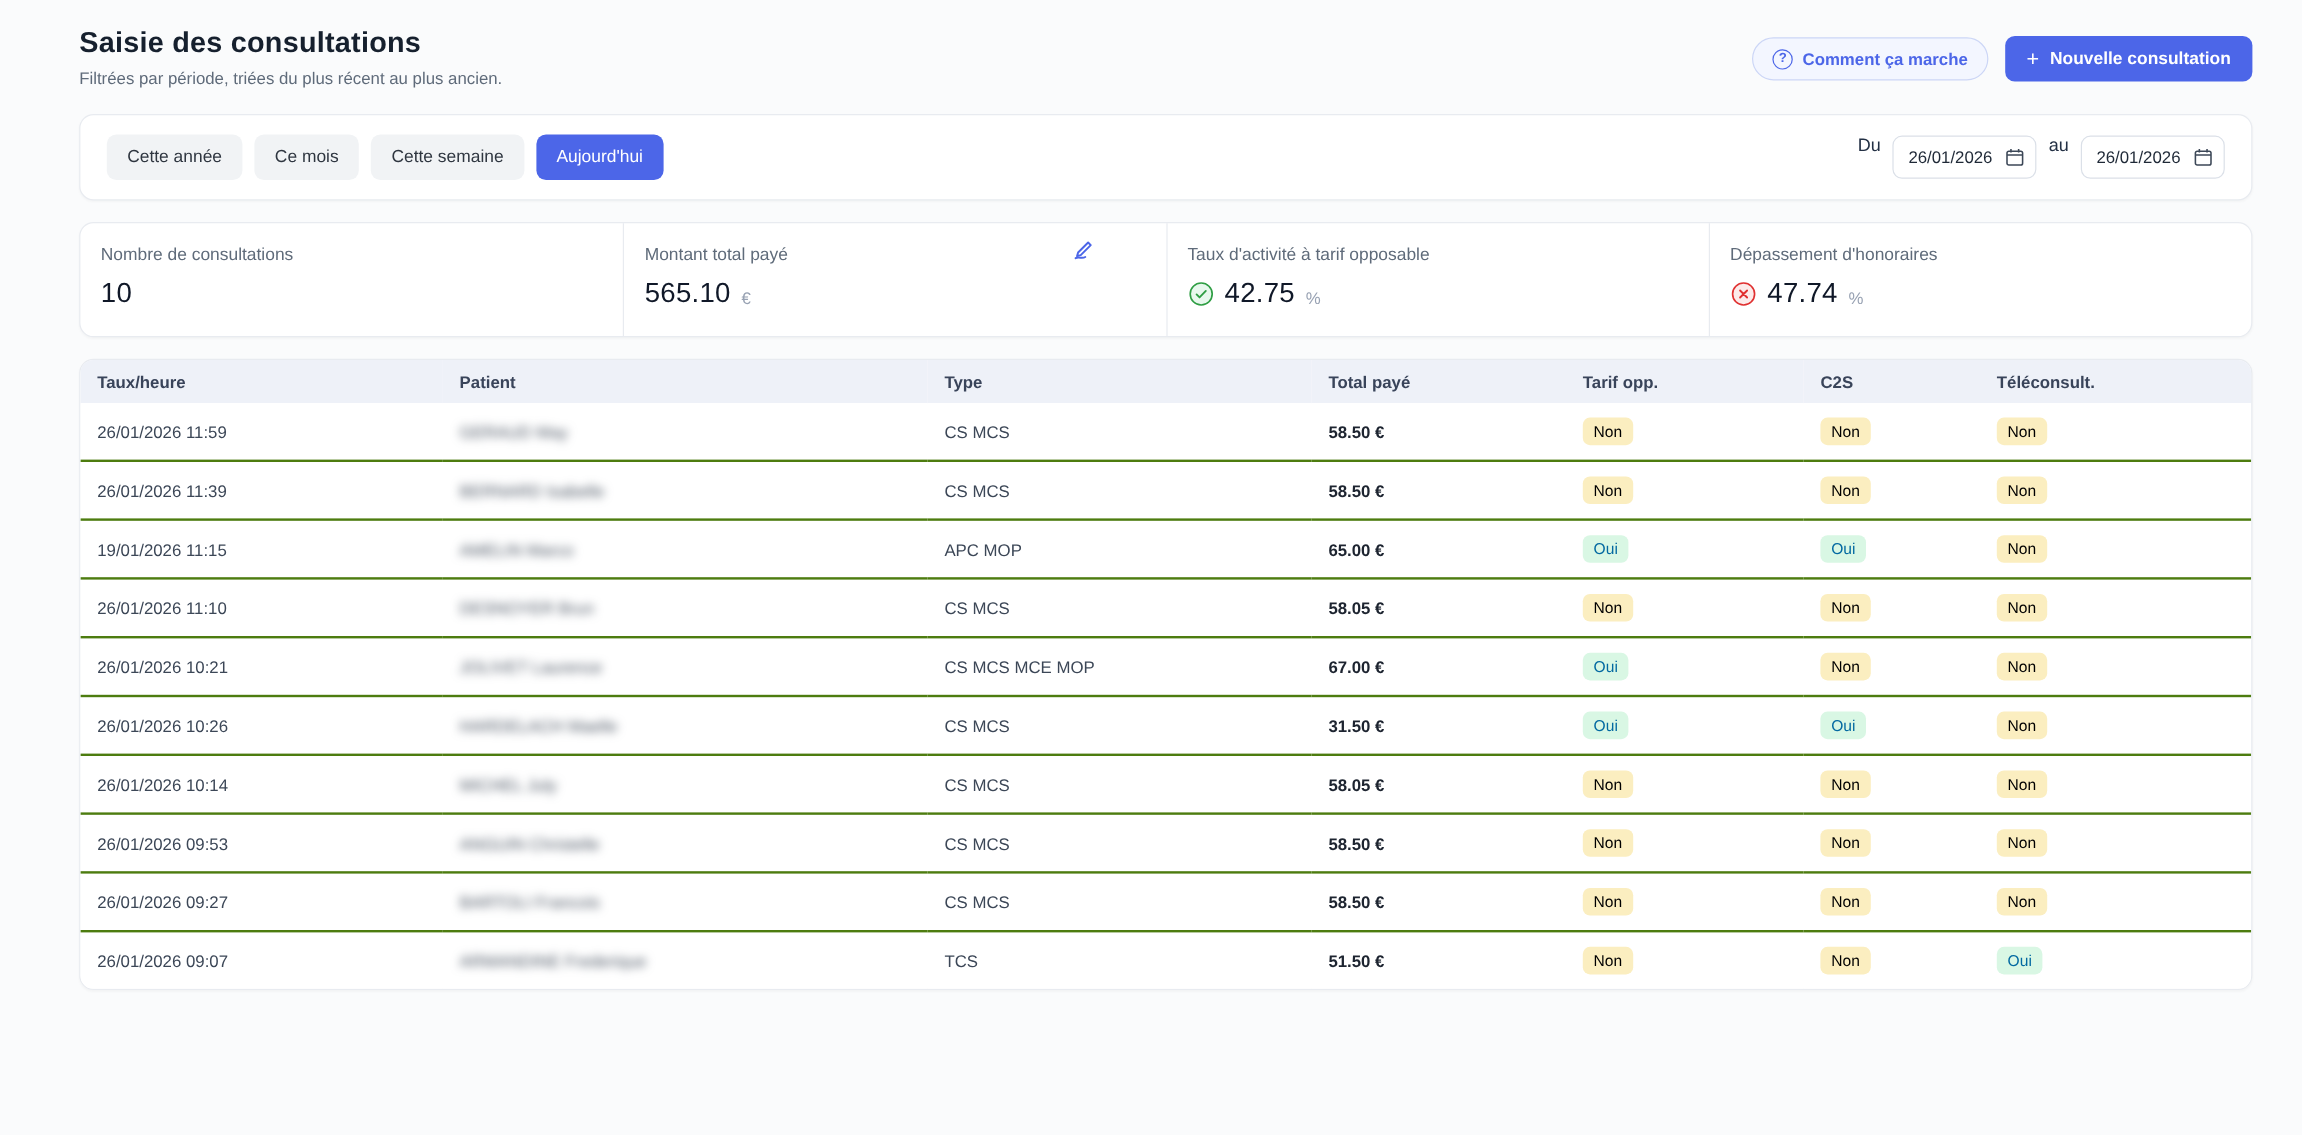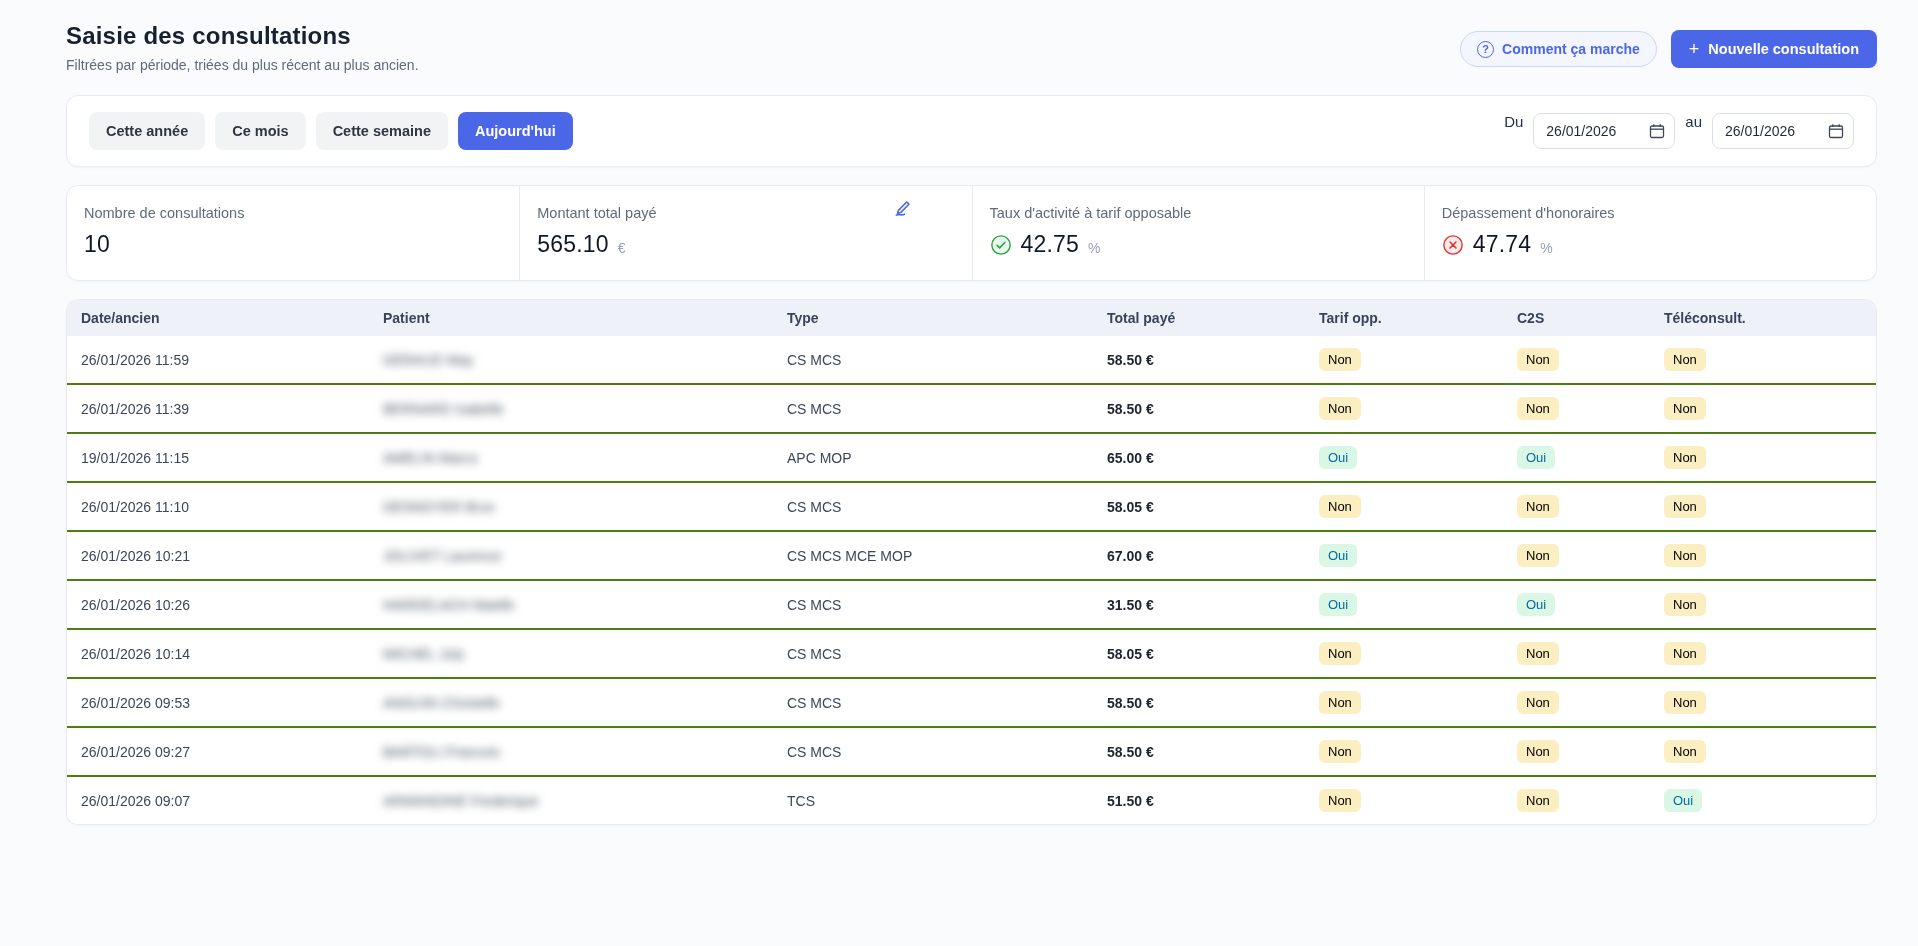--- a/index.html
+++ b/index.html
@@ -38,29 +38,29 @@
   .card {
     background:#ffffff; border:1px solid #e8ebf0; border-radius:12px;
     box-shadow:0 1px 2px rgba(16,24,40,.03);
   }
 
   
   .filter-bar { display:flex; justify-content:space-between; align-items:center; padding:16px 22px; margin-bottom:18px; }
   .filter-buttons { display:flex; gap:10px; }
   .chip {
     height:38px; padding:0 17px; border:none; border-radius:8px;
-    background:#f1f3f5; color:#2f3640; font-size:14.5px; font-weight:700; cursor:pointer;
+    background:#f1f3f5; color:#2f3640; font-size:14.5px; font-weight:400; cursor:pointer;
   }
   .chip.active { background:#4c66e8; color:#ffffff; }
   .date-range { display:flex; align-items:flex-start; gap:10px; }
   .date-label { font-size:15px; color:#233044; }
   .date-field {
     position:relative; display:flex; align-items:center;
     border:1px solid #dbe0e8; border-radius:8px; background:#fff;
-    height:36px; width:142px; padding:0 32px 0 12px;
+    height:36px; width:120px; padding:0 32px 0 12px;
   }
   .date-field input {
     border:none; outline:none; width:100%; font-size:14px; color:#1f2937;
     font-family:"Liberation Sans","DejaVu Sans",sans-serif; background:transparent;
   }
   .cal-icon { position:absolute; right:9px; top:9px; width:16px; height:16px; }
 
   
   .stats { display:grid; grid-template-columns:1fr 1fr 1fr 1fr; margin-bottom:18px; }
   .stat { position:relative; padding:19px 20px 22px 17px; }
@@ -191,21 +191,21 @@
         <col style="width:302px">
           <col style="width:404px">
           <col style="width:320px">
         <col style="width:212px">
           <col style="width:198px">
           <col style="width:147px">
           <col>
       </colgroup>
       <thead>
         <tr>
-          <th>Date/ancien</th>
+          <th>Taux/heure</th>
           <th>Patient</th>
           <th>Type</th>
           <th>Total payé</th>
           <th>Tarif opp.</th>
           <th>C2S</th>
           <th>Téléconsult.</th>
         </tr>
       </thead>
       <tbody id="table-body">
   <tr>

